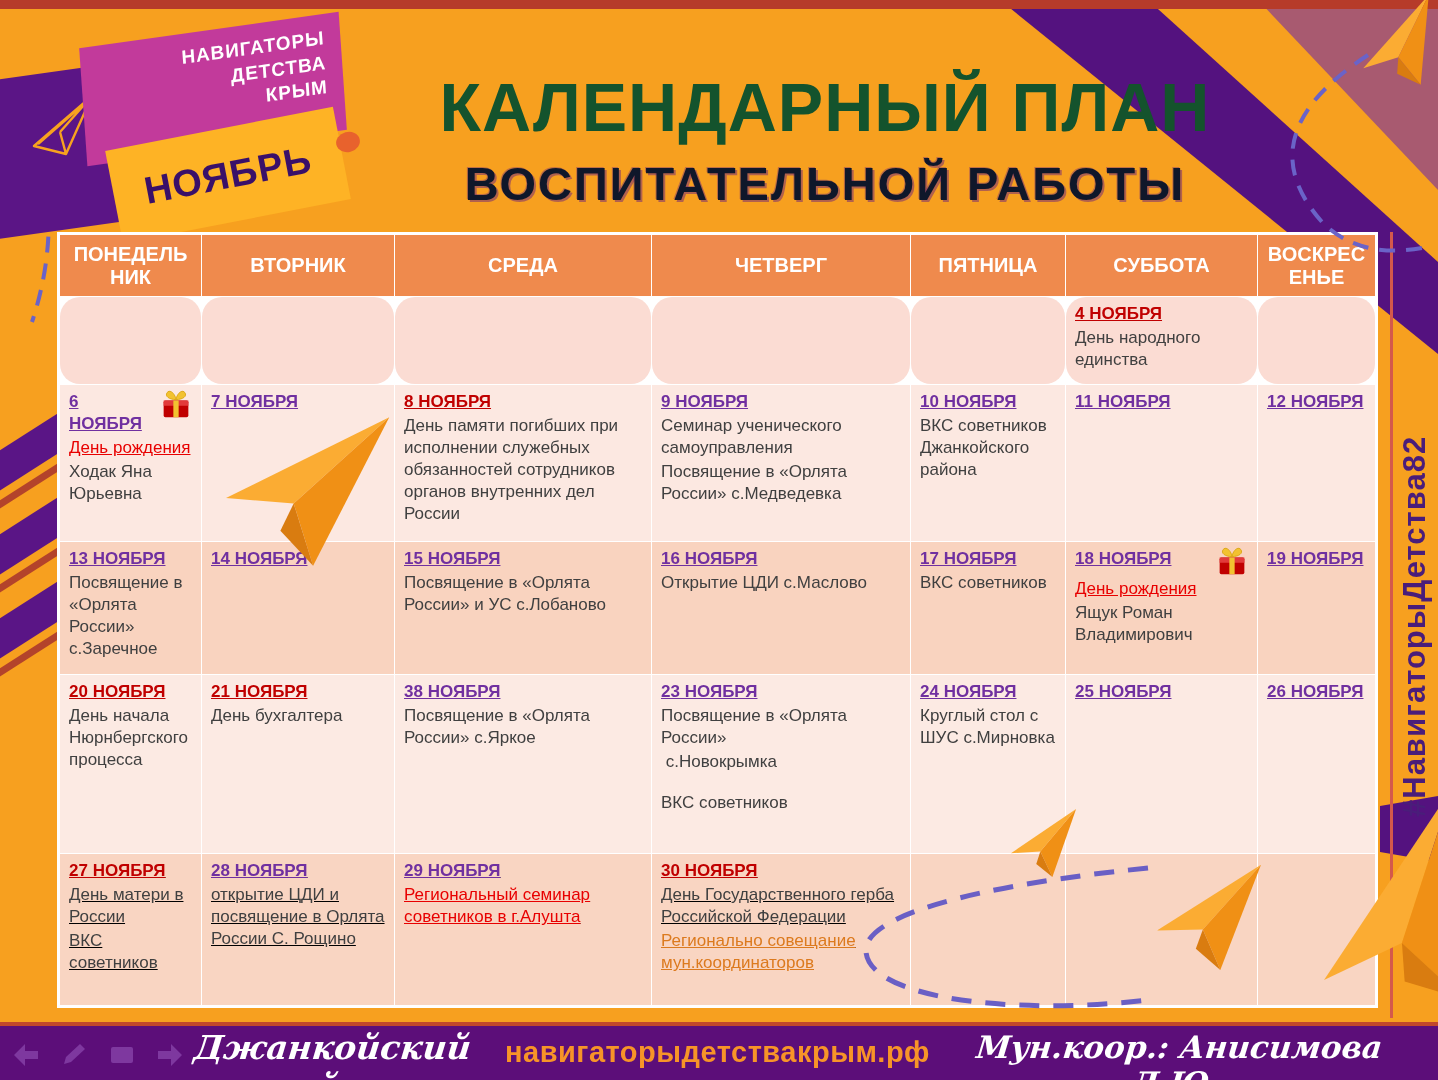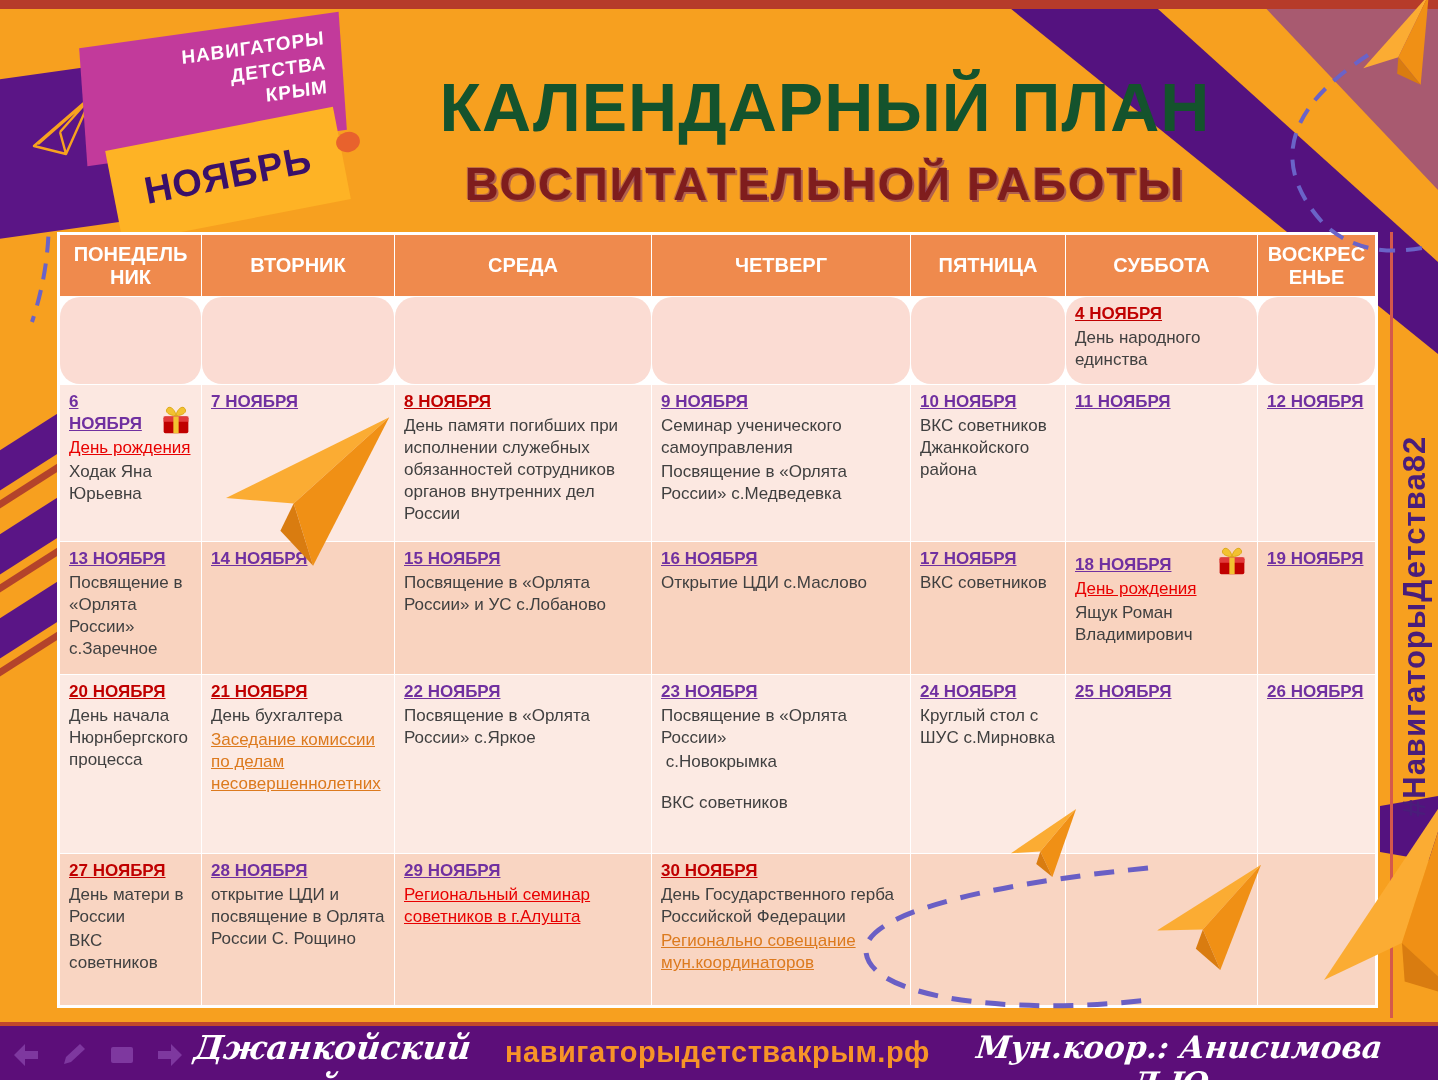--- a/index.html
+++ b/index.html
@@ -24,43 +24,43 @@
   
   .month-badge{left:112px;top:128px;width:232px;height:94px;background:#FEB325;
     transform:rotate(-11deg);z-index:4;display:flex;align-items:center;justify-content:center;
     font-size:38px;font-weight:800;color:#3A1069;letter-spacing:1px;}
   .month-dot{left:336px;top:132px;width:24px;height:20px;border-radius:50%;
     background:#E8622D;transform:rotate(-15deg);z-index:4;}
   
   .title1{left:330px;top:68px;width:990px;text-align:center;z-index:3;
     font-size:68px;font-weight:800;color:#14532d;letter-spacing:1px;}
   .title2{left:330px;top:156px;width:990px;text-align:center;z-index:3;
-    font-size:47px;font-weight:800;color:#7f1d1d;letter-spacing:2px;
+    font-size:47px;font-weight:800;color:#0f172a;letter-spacing:2px;
     text-shadow:2px 2px 0 rgba(90,21,134,.45), -1px -1px 0 rgba(90,21,134,.35);}
   
   .grid{left:57px;top:232px;z-index:5;display:grid;background:#fff;padding:3px;gap:1px;
     grid-template-columns:141px 192px 256px 258px 154px 191px 117px;
     grid-template-rows:61px 87px 156px 132px 178px 151px;}
   .col-header{background:#EF8A4D;color:#fff;font-weight:bold;font-size:20px;
     display:flex;align-items:center;justify-content:center;text-align:center;
     padding:2px 8px;overflow-wrap:anywhere;line-height:1.15;}
   .cell{padding:6px 9px;font-size:17px;line-height:1.3;overflow:hidden;}
   .rw0{background:#FBDCD3;border-radius:20px;}
   .rw1{background:#FCE8E1;}
   .rw2{background:#F9D3BF;}
   .rw3{background:#FCEAE3;}
-  .rw4{background:#F9D5C2;}
+  .rw4{background:#F9D5C2;text-decoration:underline;}
   .run{margin:0 0 2px 0;}
   .date-purple{color:#7030A0;font-weight:bold;text-decoration:underline;}
   .date-red{color:#C00000;font-weight:bold;text-decoration:underline;}
   .link-red{color:#E80000;text-decoration:underline;}
   .link-orange{color:#DC7A1E;text-decoration:underline;}
   .text{color:#404040;}
   .spacer{height:17px;}
-  .date-row{display:flex;justify-content:space-between;align-items:flex-end;}
+  .date-row{display:flex;justify-content:space-between;align-items:flex-start;}
   .gift{width:32px;height:30px;margin:-2px 0 0 4px;flex:0 0 auto;}
   .right-divider{left:1390px;top:232px;width:3px;height:786px;background:#D4594B;z-index:5;}
   
   .hashtag{left:1392px;top:240px;width:46px;height:772px;z-index:4;
     writing-mode:vertical-rl;transform:rotate(180deg);
     display:flex;align-items:center;justify-content:center;
     font-size:31px;font-weight:800;color:#4A1D7A;letter-spacing:1px;}
   
   .plane{position:absolute;z-index:6;overflow:visible;}
   
@@ -213,24 +213,23 @@
       <div class="cell rw2">
         <div class="run date-purple">19 НОЯБРЯ</div>
       </div>
       <div class="cell rw3">
         <div class="run date-red">20 НОЯБРЯ</div>
         <div class="run text">День начала Нюрнбергского процесса</div>
       </div>
       <div class="cell rw3">
         <div class="run date-red">21 НОЯБРЯ</div>
         <div class="run text">День бухгалтера</div>
-        <div class="run link-orange">Заседание комиссии по делам несовершеннолетних</div>
-      </div>
-      <div class="cell rw3">
-        <div class="run date-purple">22 НОЯБРЯ</div>
+      </div>
+      <div class="cell rw3">
+        <div class="run date-purple">38 НОЯБРЯ</div>
         <div class="run text">Посвящение в «Орлята России» с.Яркое</div>
       </div>
       <div class="cell rw3">
         <div class="run date-purple">23 НОЯБРЯ</div>
         <div class="run text">Посвящение в «Орлята России»</div>
         <div class="run text">&nbsp;с.Новокрымка</div>
         <div class="spacer"></div>
         <div class="run text">ВКС советников</div>
       </div>
       <div class="cell rw3">

